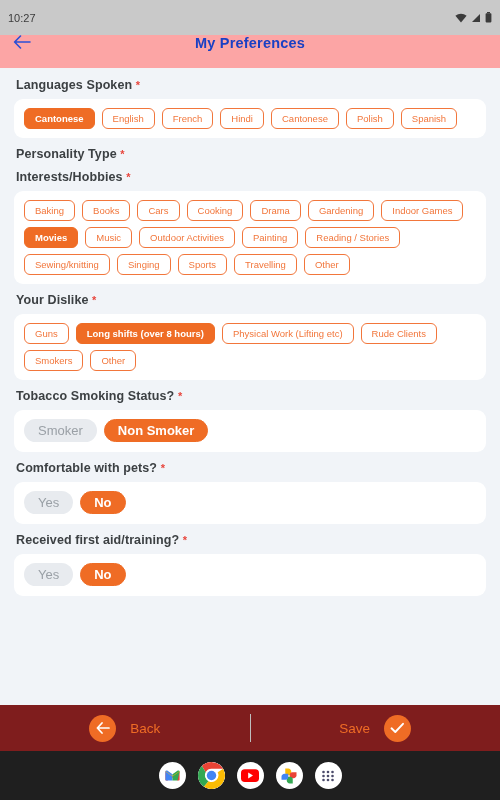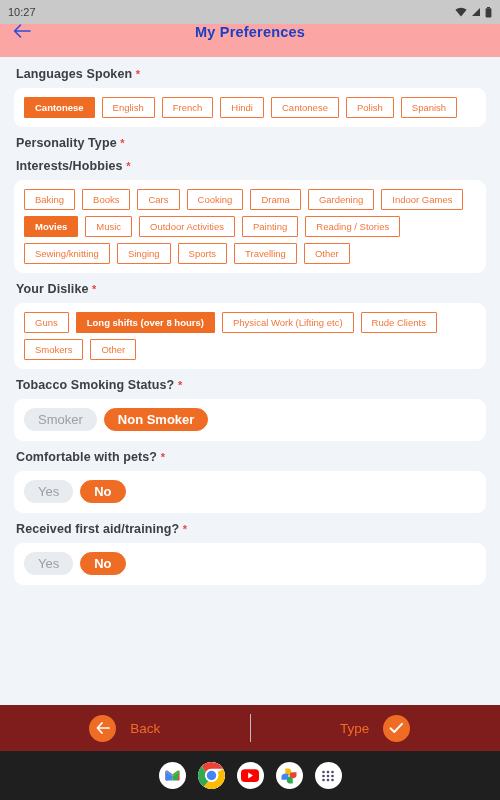--- a/index.html
+++ b/index.html
@@ -6,21 +6,21 @@
   html, body {
     width: 500px; height: 800px;
     font-family: "Liberation Sans", sans-serif;
     background: #F1F4F8;
     overflow: hidden;
   }
   .phone { position: relative; width: 500px; height: 800px; display: flex; flex-direction: column; }
 
   
   .statusbar {
-    height: 24px; background: #C9C9C9; color: #3b3b3b;
+    height: 35px; background: #C9C9C9; color: #3b3b3b;
     display: flex; align-items: center; justify-content: space-between;
     padding: 0 8px; font-size: 11px; flex: 0 0 auto;
   }
   .status-icons { display: flex; align-items: center; gap: 4px; }
   .status-icons svg { display: block; }
 
   
   .appbar {
     height: 33px; background: #fca5a5; flex: 0 0 auto;
     display: flex; align-items: flex-start; position: relative;
@@ -43,21 +43,21 @@
   .req { color: #E8453C; font-size: 11px; }
   .card {
     background: #FFFFFF; border-radius: 9px; padding: 9px 8px 9px 10px;
     display: flex; flex-wrap: wrap; gap: 6px 7px; align-content: flex-start;
   }
   .card.single-row { min-height: 42px; align-items: center; }
 
   
   .chip {
     display: inline-flex; align-items: center; justify-content: center;
-    height: 21px; padding: 0 10px; border-radius: 1px;
+    height: 21px; padding: 0 10px; border-radius: 6px;
     font-size: 9.5px; white-space: nowrap; cursor: pointer; line-height: 1;
   }
   .chip.outline { border: 1px solid #F2763B; color: #F2763B; background: #fff; }
   .chip.grey { background: #E8EBEF; color: #9AA0A6; border: 1px solid transparent; }
   .chip.selected { background: #EF6C25; color: #FFFFFF; border: 1px solid #EF6C25; font-weight: bold; }
   .chip.big { height: 23px; padding: 0 13px; font-size: 13px; border-radius: 12px; }
 
   
   .actionbar {
     flex: 0 0 auto; height: 46px; background: #7f1d1d;
@@ -189,21 +189,21 @@
     <div class="act-half">
       <span class="circle-btn">
         <svg width="14" height="12" viewBox="0 0 14 12">
           <path d="M6 1 1.4 6 6 11M1.6 6H13" stroke="#fff" stroke-width="1.7" fill="none" stroke-linecap="round" stroke-linejoin="round"></path>
         </svg>
       </span>
       <span class="act-text">Back</span>
     </div>
     <div class="act-divider"></div>
     <div class="act-half">
-      <span class="act-text">Type</span>
+      <span class="act-text">Save</span>
       <span class="circle-btn">
         <svg width="15" height="12" viewBox="0 0 15 12">
           <path d="M1.5 6.3 5.3 10 13 1.8" stroke="#fff" stroke-width="1.9" fill="none" stroke-linecap="round" stroke-linejoin="round"></path>
         </svg>
       </span>
     </div>
   </div>
 
   <div class="dock">
     <div class="dock-icon">

